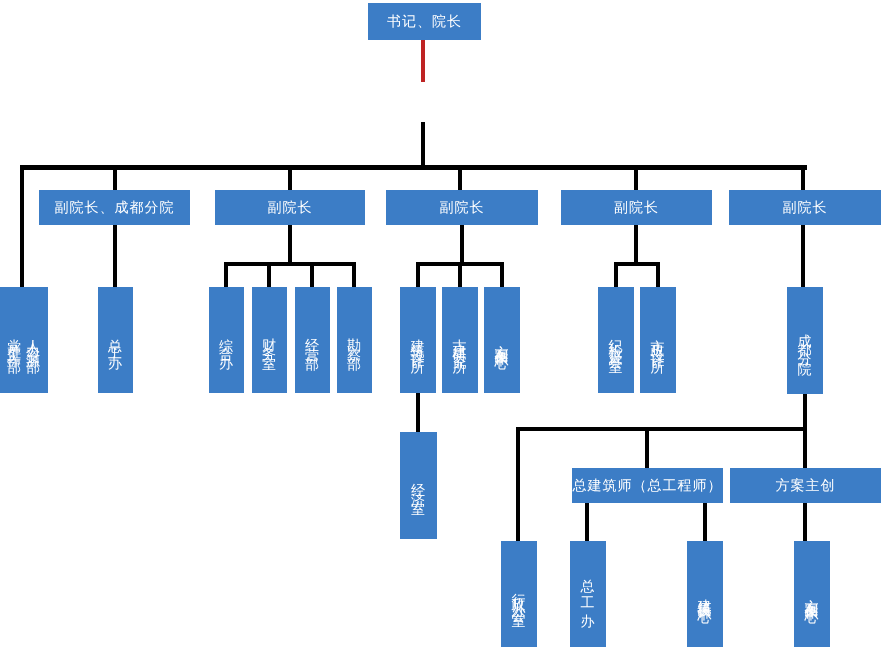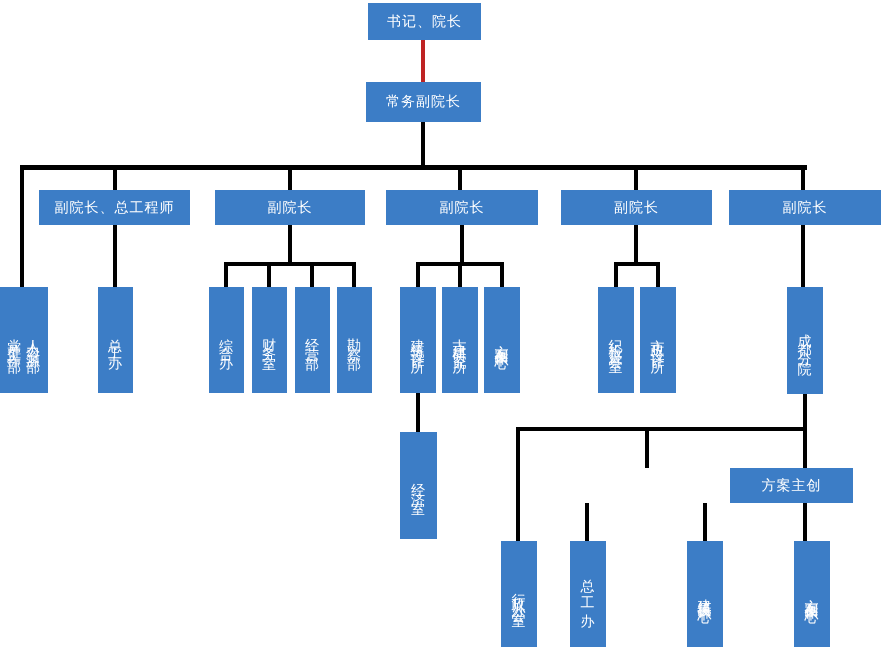--- a/index.html
+++ b/index.html
@@ -78,26 +78,23 @@
   <div class="ln" style="left:645px;top:427px;width:4px;height:41px;"></div>
   <div class="ln" style="left:803px;top:427px;width:4px;height:41px;"></div>
 
   <div class="ln" style="left:585px;top:503px;width:4px;height:38px;"></div>
   <div class="ln" style="left:703px;top:503px;width:4px;height:38px;"></div>
   <div class="ln" style="left:803px;top:503px;width:4px;height:38px;"></div>
 
   <div class="box" style="left:368px;top:3px;width:113px;height:37px;">
     <span>书记、院长</span>
   </div>
-  <div class="box" style="left:366px;top:82px;width:115px;height:40px;">
-    <span>常务副院长</span>
-  </div>
 
   <div class="box" style="left:39px;top:190px;width:151px;height:35px;">
-    <span>副院长、总工程师</span>
+    <span>副院长、成都分院</span>
   </div>
   <div class="box" style="left:215px;top:190px;width:150px;height:35px;">
     <span>副院长</span>
   </div>
   <div class="box" style="left:386px;top:190px;width:152px;height:35px;">
     <span>副院长</span>
   </div>
   <div class="box" style="left:561px;top:190px;width:151px;height:35px;">
     <span>副院长</span>
   </div>
@@ -144,21 +141,24 @@
   </div>
 
   <div class="box v loose" style="left:787px;top:287px;width:36px;height:107px;">
     <span>成都分院</span>
   </div>
 
   <div class="box v loose" style="left:400px;top:432px;width:37px;height:107px;">
     <span>经济室</span>
   </div>
 
-  <div class="box" style="left:730px;top:468px;width:123px;height:35px;">
+  <div class="box" style="left:572px;top:468px;width:151px;height:35px;">
+    <span>总建筑师（总工程师）</span>
+  </div>
+  <div class="box" style="left:730px;top:468px;width:151px;height:35px;">
     <span>方案主创</span>
   </div>
 
   <div class="box v" style="left:501px;top:541px;width:36px;height:106px;">
     <span>行政办公室</span>
   </div>
   <div class="box v spread" style="left:570px;top:541px;width:36px;height:106px;">
     <span>总工办</span>
   </div>
   <div class="box v tight" style="left:687px;top:541px;width:36px;height:106px;">

